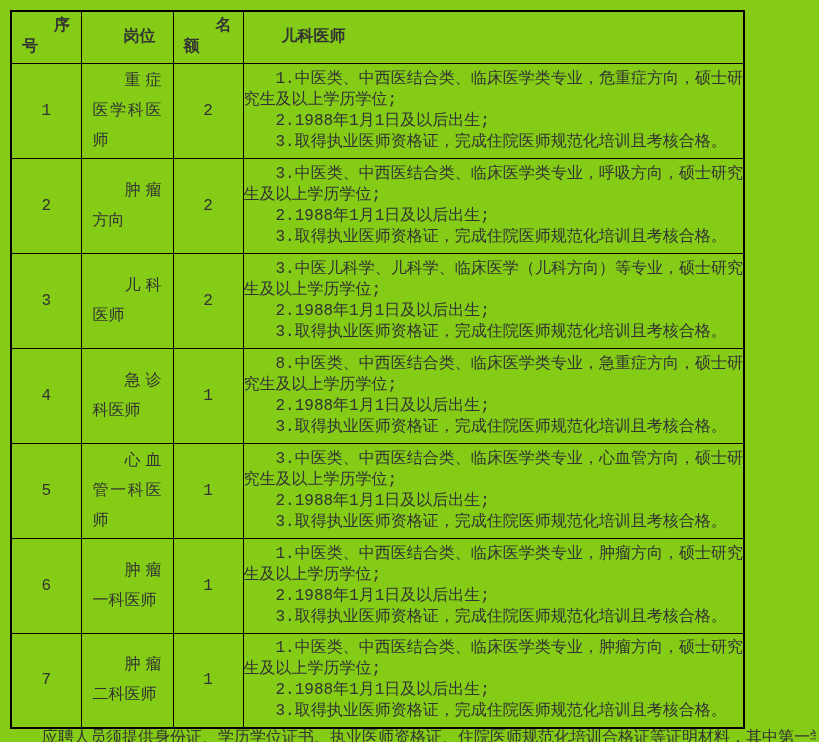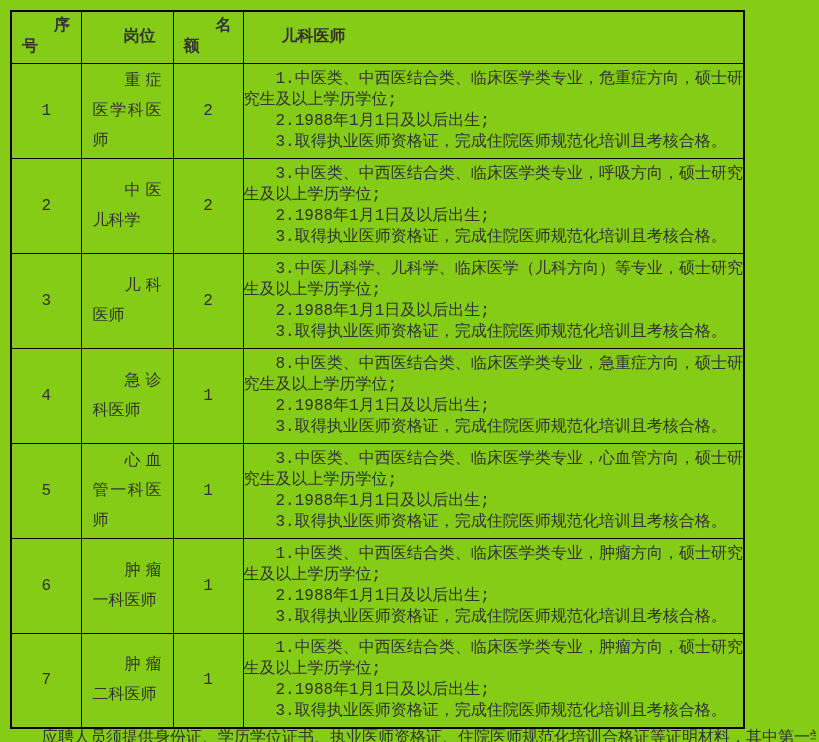--- a/index.html
+++ b/index.html
@@ -102,21 +102,21 @@
         <td class="cell-quota">2</td>
         <td class="cell-req">
           <p>1.中医类、中西医结合类、临床医学类专业，危重症方向，硕士研究生及以上学历学位;</p>
           <p>2.1988年1月1日及以后出生;</p>
           <p>3.取得执业医师资格证，完成住院医师规范化培训且考核合格。</p>
         </td>
       </tr>
       <tr>
         <td class="cell-no">2</td>
         <td class="cell-pos">
-            <div class="poswrap">中医儿科学</div>
+            <div class="poswrap">肿瘤方向</div>
           </td>
         <td class="cell-quota">2</td>
         <td class="cell-req">
           <p>3.中医类、中西医结合类、临床医学类专业，呼吸方向，硕士研究生及以上学历学位;</p>
           <p>2.1988年1月1日及以后出生;</p>
           <p>3.取得执业医师资格证，完成住院医师规范化培训且考核合格。</p>
         </td>
       </tr>
       <tr>
         <td class="cell-no">3</td>

